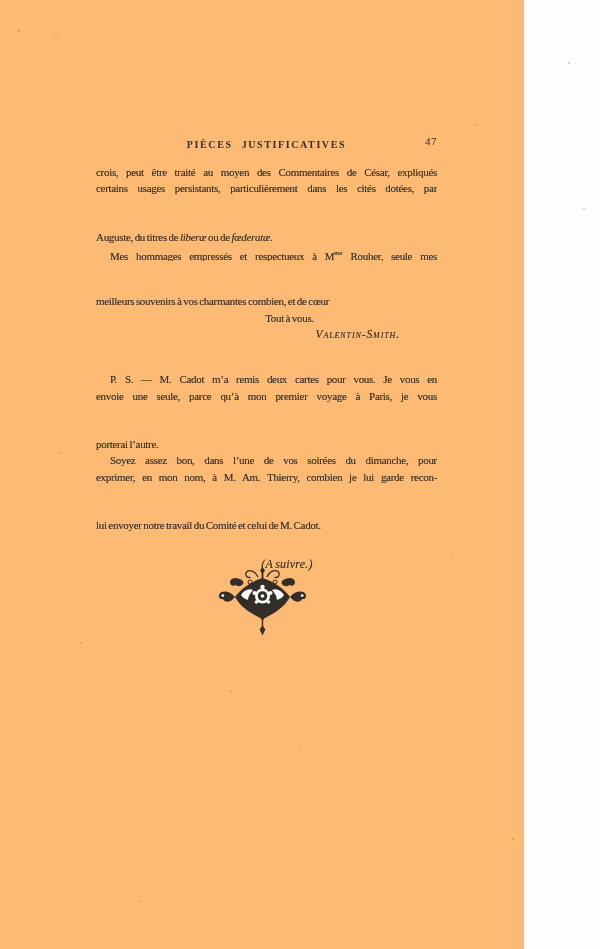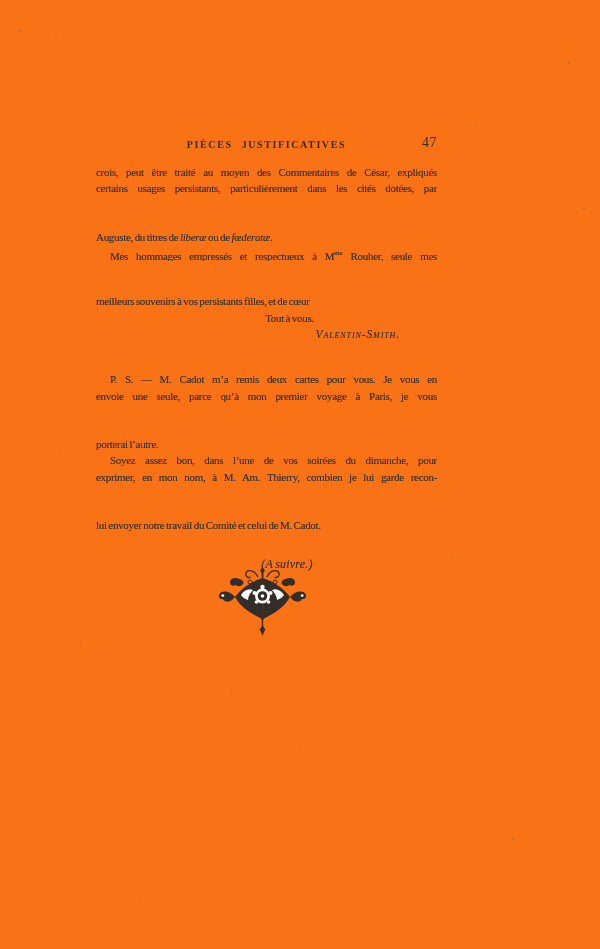--- a/index.html
+++ b/index.html
@@ -5,43 +5,43 @@
   html, body { margin: 0; padding: 0; }
   body {
     width: 600px; height: 949px;
     background: #fdfdfc;
     font-family: "Liberation Serif", "DejaVu Serif", serif;
     color: #39332d;
     overflow: hidden;
   }
   .page {
     position: relative;
-    width: 600px; height: 949px;
-    background: #f97316;
+    width: 524px; height: 949px;
+    background: #fdba74;
   }
 
   
   .header {
     position: absolute;
     left: 96px; top: 137px; width: 341px; height: 18px;
   }
   .running-title {
     display: block;
     text-align: center;
     font-size: 10px;
     letter-spacing: 1.6px;
     word-spacing: 5px;
     color: #332d27;
     font-weight: bold;
     line-height: 16px;
   }
   .page-number {
     position: absolute;
     right: 0; top: -2px;
-    font-size: 14px;
+    font-size: 11px;
     color: #332d27;
     letter-spacing: 0.5px;
   }
 
   
   .text-block {
     position: absolute;
     left: 96px; top: 164px; width: 341px;
     font-size: 11px;
     letter-spacing: -0.3px;
@@ -113,21 +113,21 @@
   <div class="header">
     <span class="running-title">PIÈCES JUSTIFICATIVES</span>
     <span class="page-number">47</span>
   </div>
 
   <div class="text-block">
       <div class="line body"><span>crois, peut être traité au moyen des Commentaires de César, expliqués</span></div>
       <div class="line body"><span>certains usages persistants, particulièrement dans les cités dotées, par</span></div>
       <div class="line body-end"><span>Auguste, du titres de </span><span class="it">liberæ</span><span> ou de </span><span class="it">fœderatæ</span><span>.</span></div>
       <div class="line body indent"><span>Mes hommages empressés et respectueux à M</span><span class="sup">me</span><span> Rouher, seule mes</span></div>
-      <div class="line body-end"><span>meilleurs souvenirs à vos persistants filles, et de cœur</span></div>
+      <div class="line body-end"><span>meilleurs souvenirs à vos charmantes combien, et de cœur</span></div>
       <div class="line closing"><span>Tout à vous.</span></div>
       <div class="line signature"><span>Valentin-Smith.</span></div>
       <div class="line body indent" style="margin-top: 29px;"><span>P. S. — M. Cadot m’a remis deux cartes pour vous. Je vous en</span></div>
       <div class="line body"><span>envoie une seule, parce qu’à mon premier voyage à Paris, je vous</span></div>
       <div class="line body-end"><span>porterai l’autre.</span></div>
       <div class="line body indent"><span>Soyez assez bon, dans l’une de vos soirées du dimanche, pour</span></div>
       <div class="line body"><span>exprimer, en mon nom, à M. Am. Thierry, combien je lui garde recon-</span></div>
       <div class="line body-end"><span>lui envoyer notre travail du Comité et celui de M. Cadot.</span></div>
       <div class="line a-suivre" style="margin-top: 23px;"><span>(A suivre.)</span></div>
     </div>

